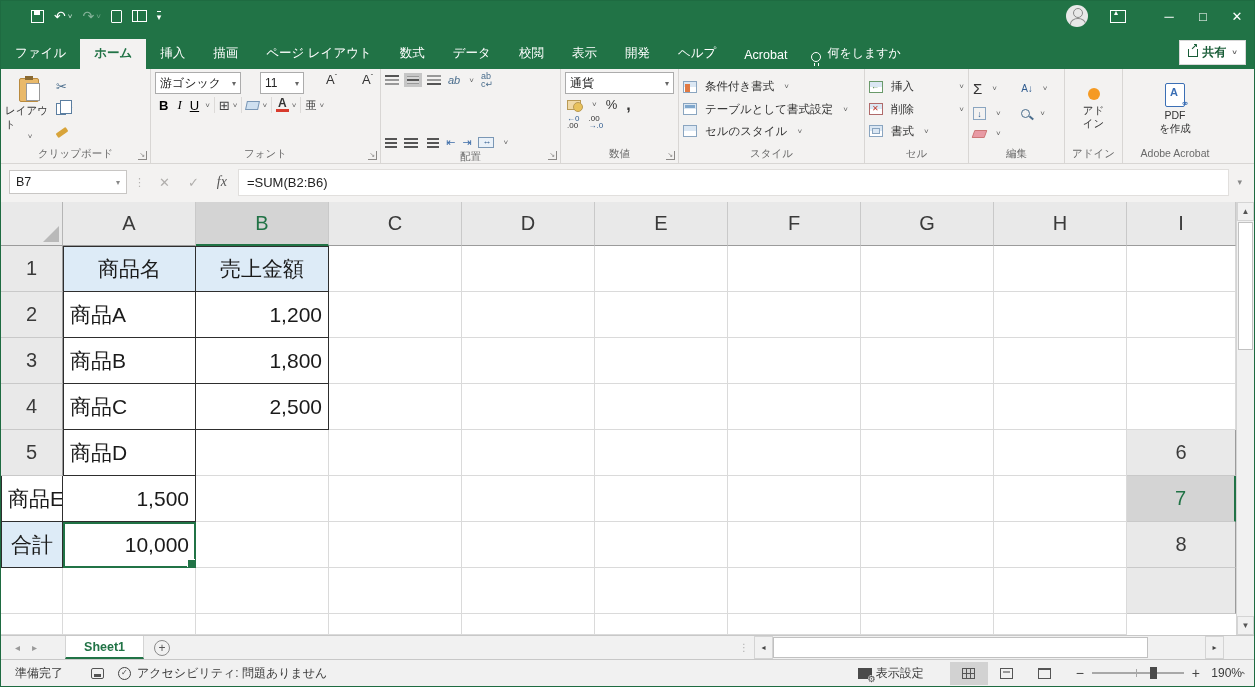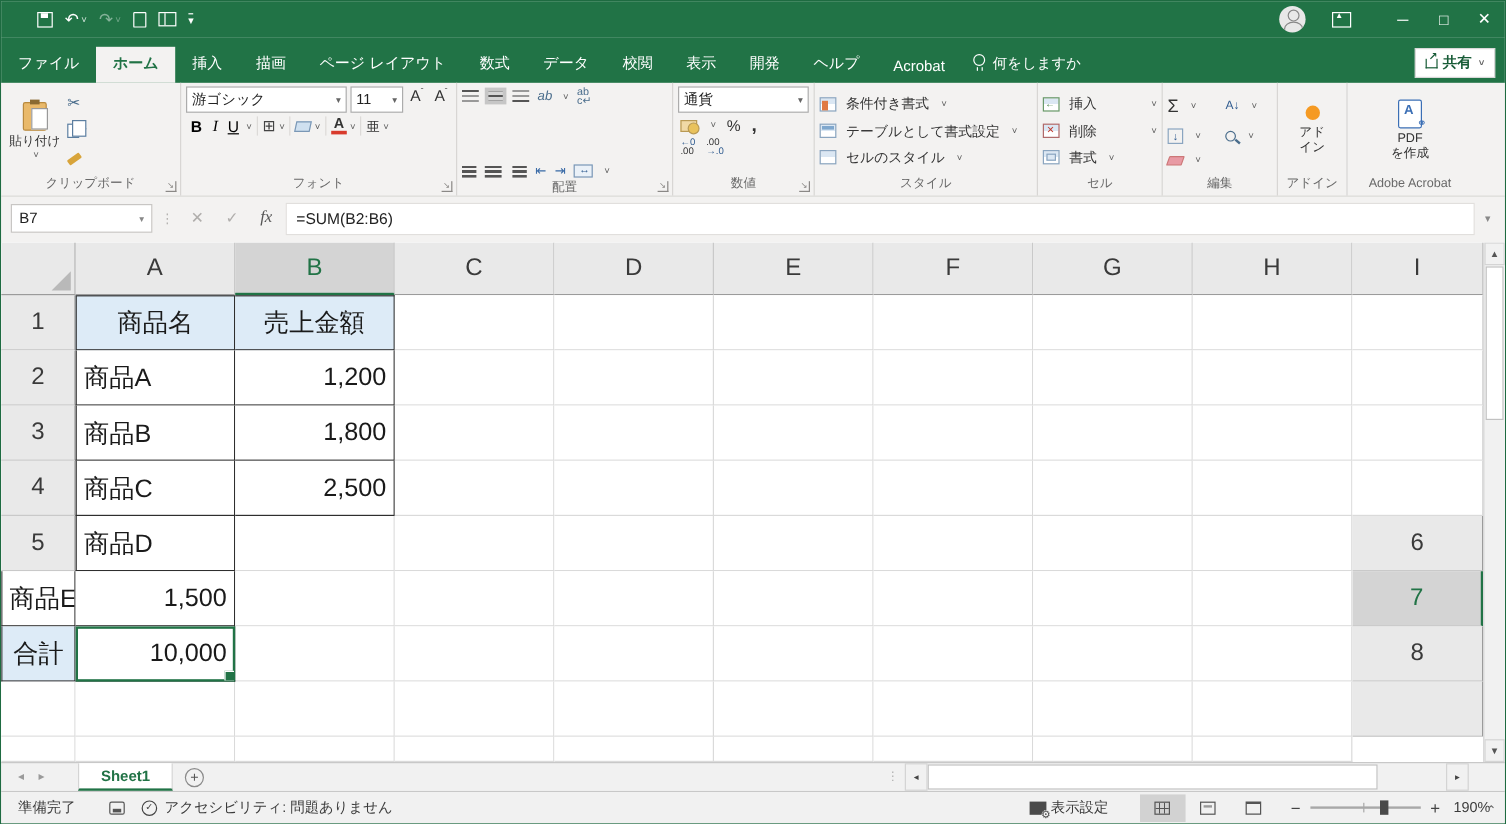--- a/index.html
+++ b/index.html
@@ -25,21 +25,21 @@
   .avatar::before { content:""; position:absolute; top:3px; left:7px; width:8px; height:8px; border:1.5px solid #888; border-radius:50%; }
   .avatar::after { content:""; position:absolute; top:13px; left:4px; width:14px; height:10px; border:1.5px solid #888; border-radius:50% 50% 0 0; }
   .ribdisp { width:16px; height:13px; border:1.5px solid #fff; position:relative; margin-right:26px; }
   .ribdisp::before { content:"▴"; position:absolute; top:-3px; left:3px; font-size:8px; }
   .winbtn { width:34px; height:30px; display:flex; align-items:center; justify-content:center; font-size:13px; color:#fff; }
 
   
   .tabrow { height:38px; background:#217346; display:flex; align-items:flex-end; position:relative; flex:none; }
   .rtab { padding:6px 14px 7px; color:#fff; font-size:12.5px; cursor:default; }
   .rtab.active { background:#f3f2f1; color:#217346; font-weight:bold; }
-  .search-tab { display:flex; align-items:flex-start; gap:6px; color:#fff; padding:6px 10px 7px; }
+  .search-tab { display:flex; align-items:flex-end; gap:6px; color:#fff; padding:6px 10px 7px; }
   .bulb { width:10px; height:10px; border:1.5px solid #fff; border-radius:50%; position:relative; }
   .bulb::after { content:""; position:absolute; left:2px; top:10px; width:3px; height:3px; border-left:1.5px solid #fff; border-right:1.5px solid #fff; }
   .share-btn { position:absolute; right:8px; bottom:4px; background:#fff; border:1px solid #d8d8d8; color:#185c37; font-weight:bold; font-size:12px; padding:3px 8px; display:flex; align-items:center; gap:4px; }
   .share-ic { width:10px; height:8px; border:1.2px solid #185c37; border-top:none; position:relative; }
   .share-ic::before { content:"↗"; position:absolute; top:-7px; left:1px; font-size:9px; }
 
   
   .ribbon { height:95px; background:#f3f2f1; display:flex; border-bottom:1px solid #d8d6d4; flex:none; }
   .rgroup { display:flex; flex-direction:column; border-right:1px solid #d8d6d4; padding:3px 4px 0; position:relative; flex:none; }
   .g-body { flex:1; display:flex; }
@@ -250,21 +250,21 @@
       <span class="smallchev">˅</span>
     </div>
   </div>
 
   <div class="ribbon">
 
     <div class="rgroup" style="width:150px;">
       <div class="g-body">
         <div class="paste-big">
           <span class="clipboard"></span>
-          <span>貼り付け</span>
+          <span>レイアウト</span>
           <span class="smallchev">˅</span>
         </div>
         <div class="clip-col">
           <span class="icbtn">
               <span class="scissors">✂</span>
             </span>
           <span class="icbtn">
               <span class="copy-ic"></span>
               <span class="smallchev">˅</span>
             </span>
@@ -273,21 +273,21 @@
             </span>
         </div>
       </div>
       <div class="g-label">クリップボード</div>
       <span class="launcher"></span>
     </div>
 
     <div class="rgroup" style="width:230px;">
       <div class="g-body">
         <div class="font-rows">
-          <div style="display:flex; gap:3px;">
+          <div style="display:flex; gap:19px;">
             <div class="selbox" style="flex:1;">
               <span>游ゴシック</span>
                 <span class="arrow">▾</span>
             </div>
             <div class="selbox" style="width:44px;">
               <span>11</span>
                 <span class="arrow">▾</span>
             </div>
             <span class="AA">A<sup>ˆ</sup></span>
             <span class="AA">A<sup>ˇ</sup></span>

